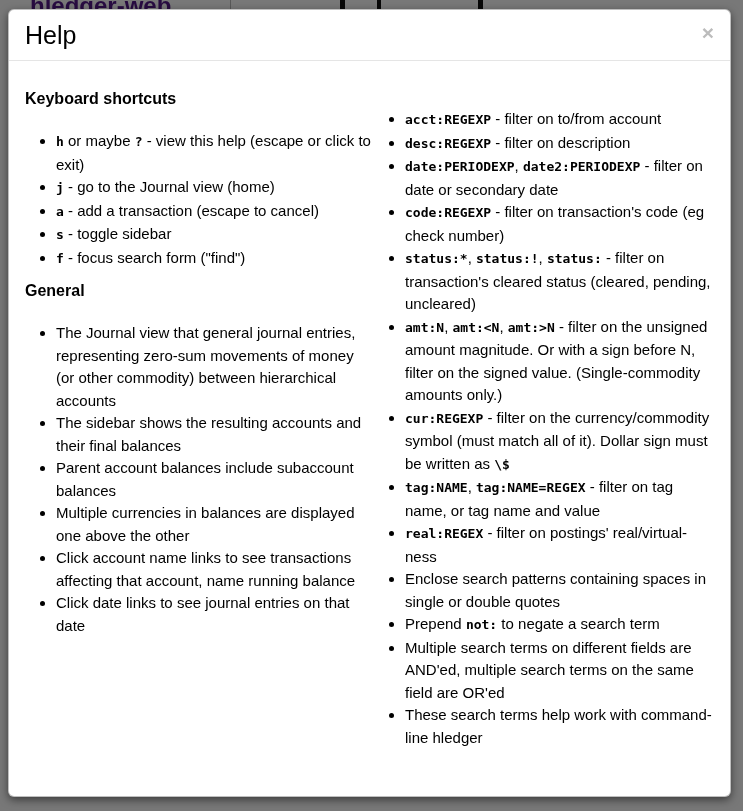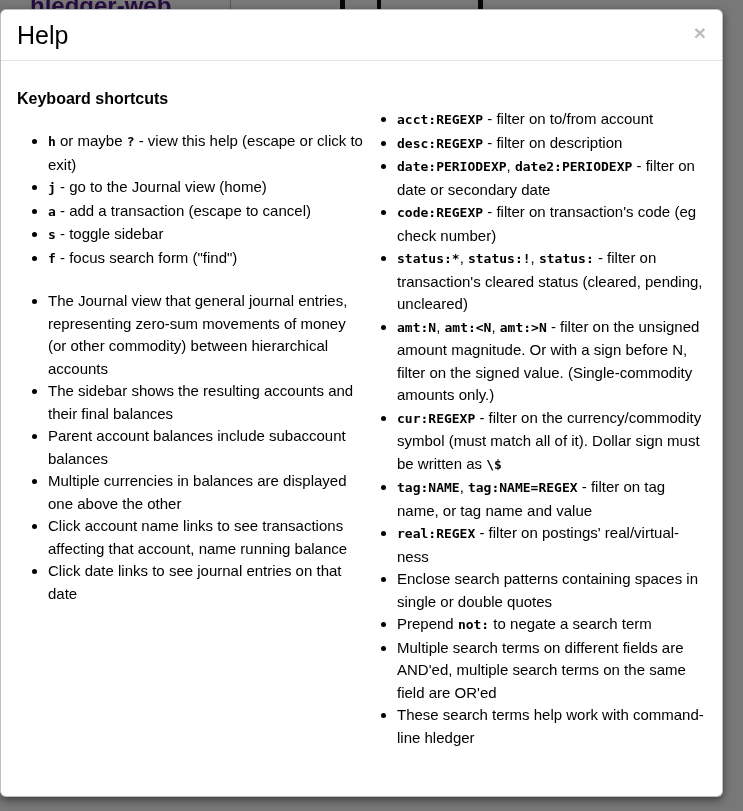--- a/index.html
+++ b/index.html
@@ -21,21 +21,21 @@
   .bg-divider { position: absolute; left: 230px; top: 0; width: 1px; height: 70px; background: #bbbbbb; }
   .bg-frag { position: absolute; top: 0; background: #111111; }
   .bg-frag.f1 { left: 340px; width: 5px; height: 10px; }
   .bg-frag.f2 { left: 377px; width: 4px; height: 11px; }
   .bg-frag.f3 { left: 478px; width: 5px; height: 12px; }
 
   .backdrop { position: absolute; inset: 0; background: rgba(0,0,0,0.53); }
 
   
   .modal-box {
-    position: absolute; left: 0; top: 9px;
+    position: absolute; left: 8px; top: 9px;
     width: 723px; height: 788px;
     background: #ffffff;
     border: 1px solid rgba(0,0,0,0.25);
     border-radius: 6px;
     box-shadow: 0 3px 9px rgba(0,0,0,0.5);
     overflow: hidden;
   }
   .modal-header {
     position: relative;
     padding: 10px 16px;
@@ -102,20 +102,21 @@
   <div class="modal-body">
     <div class="col-left">
       <h3 class="section-heading">Keyboard shortcuts</h3>
       <ul class="help-list">
           <li><code>h</code> or maybe <code>?</code> - view this help (escape or click to exit)</li>
           <li><code>j</code> - go to the Journal view (home)</li>
           <li><code>a</code> - add a transaction (escape to cancel)</li>
           <li><code>s</code> - toggle sidebar</li>
           <li><code>f</code> - focus search form ("find")</li>
         </ul>
+      <h3 class="section-heading">General</h3>
       <ul class="help-list">
           <li>The Journal view that general journal entries, representing zero-sum movements of money (or other commodity) between hierarchical accounts</li>
           <li>The sidebar shows the resulting accounts and their final balances</li>
           <li>Parent account balances include subaccount balances</li>
           <li>Multiple currencies in balances are displayed one above the other</li>
           <li>Click account name links to see transactions affecting that account, name running balance</li>
           <li>Click date links to see journal entries on that date</li>
         </ul>
     </div>
     <div class="col-right">

